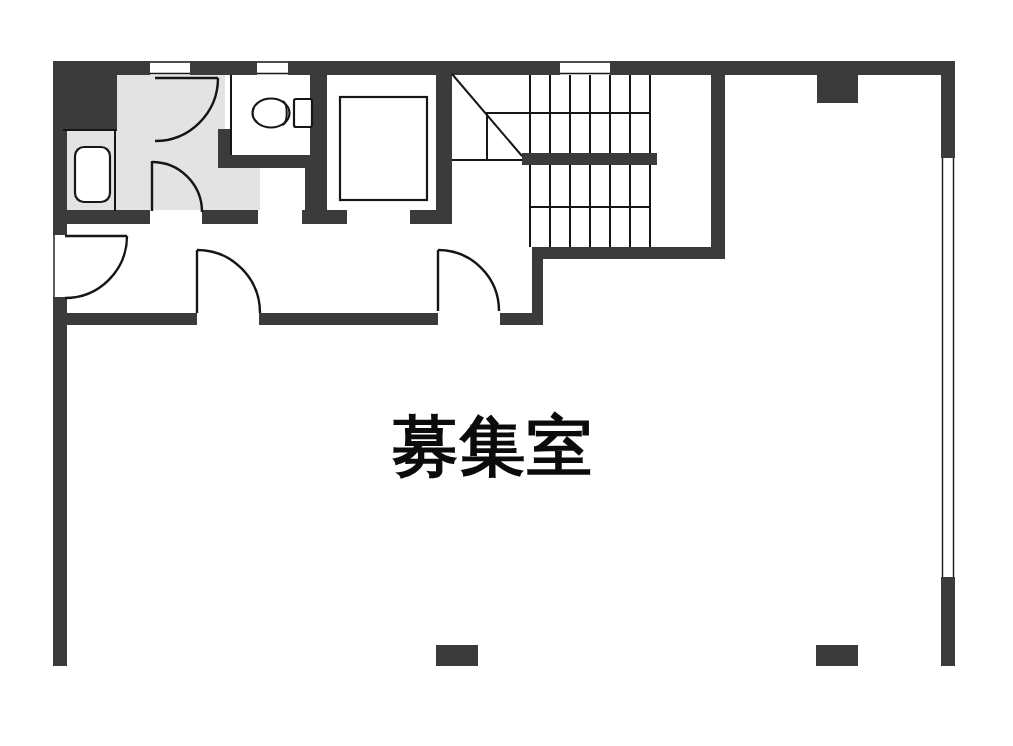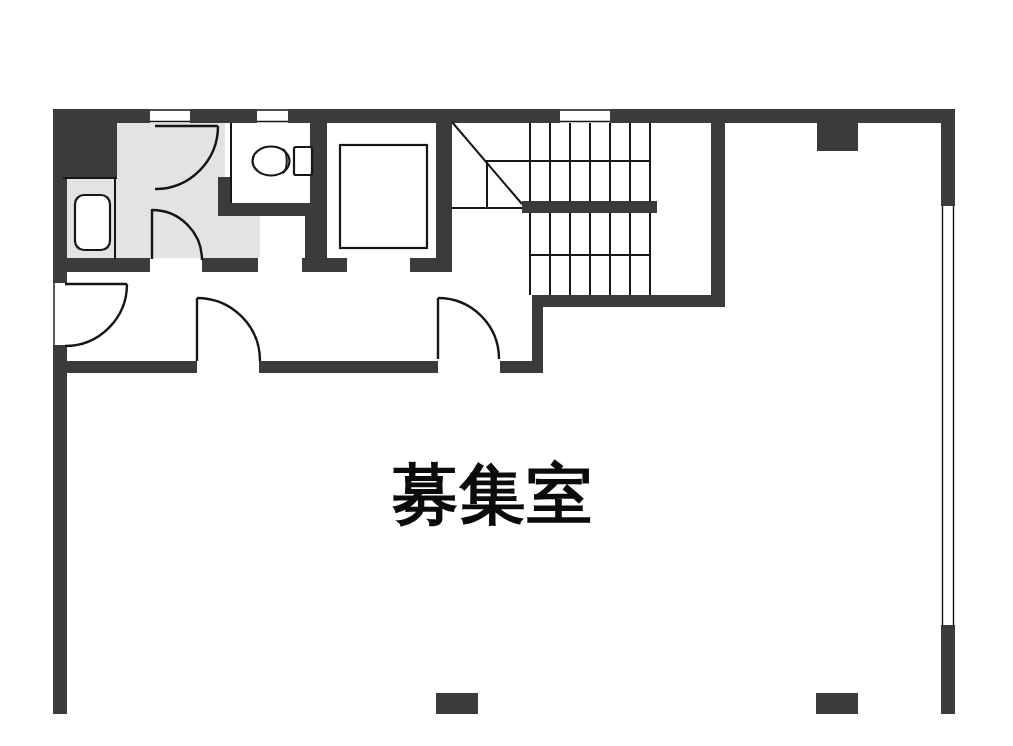--- a/index.html
+++ b/index.html
@@ -1,16 +1,16 @@
 <!DOCTYPE html>
 <html style="--c-wall: #3b3b3b; --c-floor: #e3e3e3; --c-line: #161616; --c-background: #ffffff; --c-label: #0b0b0b;"><head>
 <meta charset="utf-8">
 <style>
   html,body{margin:0;padding:0;background:#ffffff;}
-  .page{position:relative;width:1013px;height:666px;background:var(--c-background,#ffffff);overflow:hidden;margin-top:48px;}
+  .page{position:relative;width:1013px;height:666px;background:var(--c-background,#ffffff);overflow:hidden;}
   svg{display:block;}
   .wall{fill:var(--c-wall,#3b3b3b);}
   .floor{fill:var(--c-floor,#e3e3e3);}
   .gap{fill:var(--c-background,#ffffff);}
   .ln{stroke:var(--c-line,#161616);stroke-width:2;fill:none;}
   .ln-thin{stroke:var(--c-line,#161616);stroke-width:1.4;fill:none;}
   .fixture{fill:var(--c-background,#ffffff);stroke:var(--c-line,#161616);stroke-width:2.2;}
   .door{stroke:var(--c-line,#161616);stroke-width:2.4;fill:none;}
   .room-label{font-family:"DejaVu Sans","Liberation Sans",sans-serif;font-weight:600;
     fill:var(--c-label,#0b0b0b);font-size:66px;letter-spacing:1px;}

